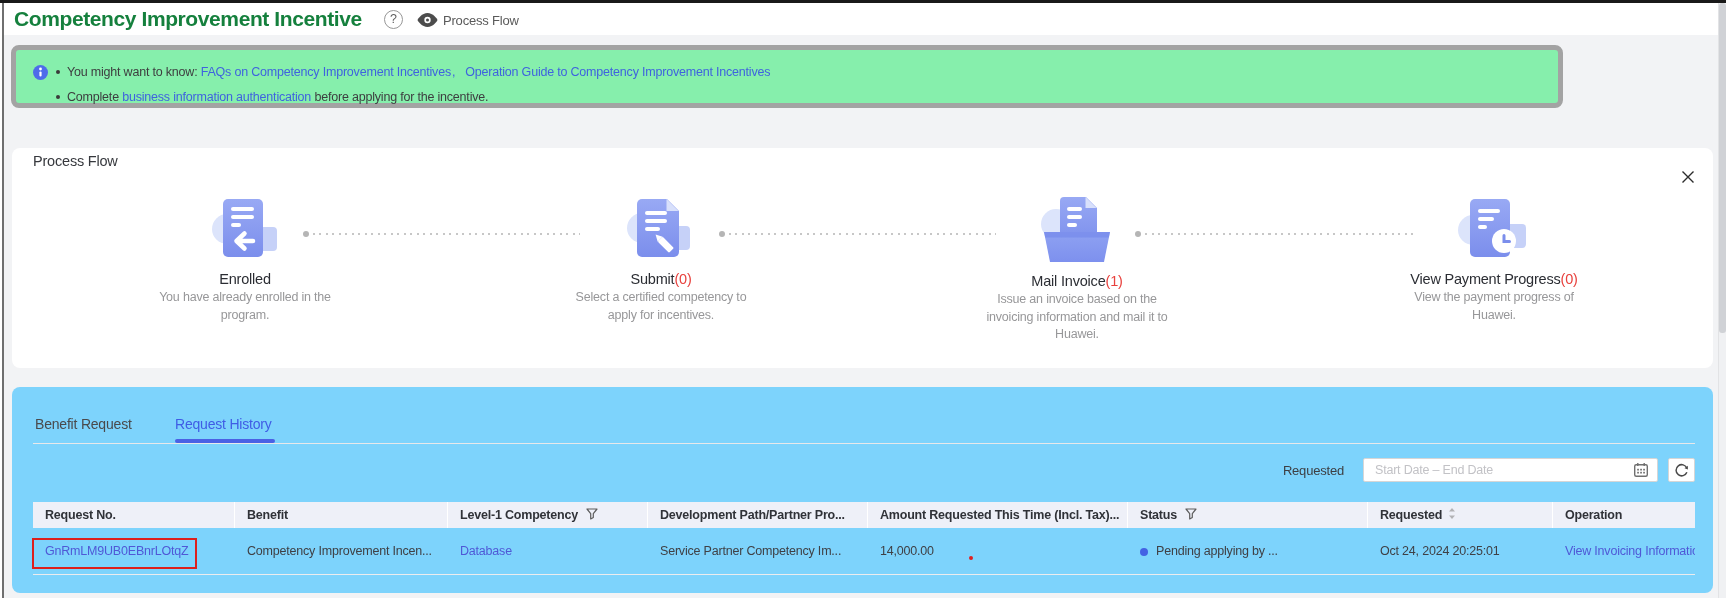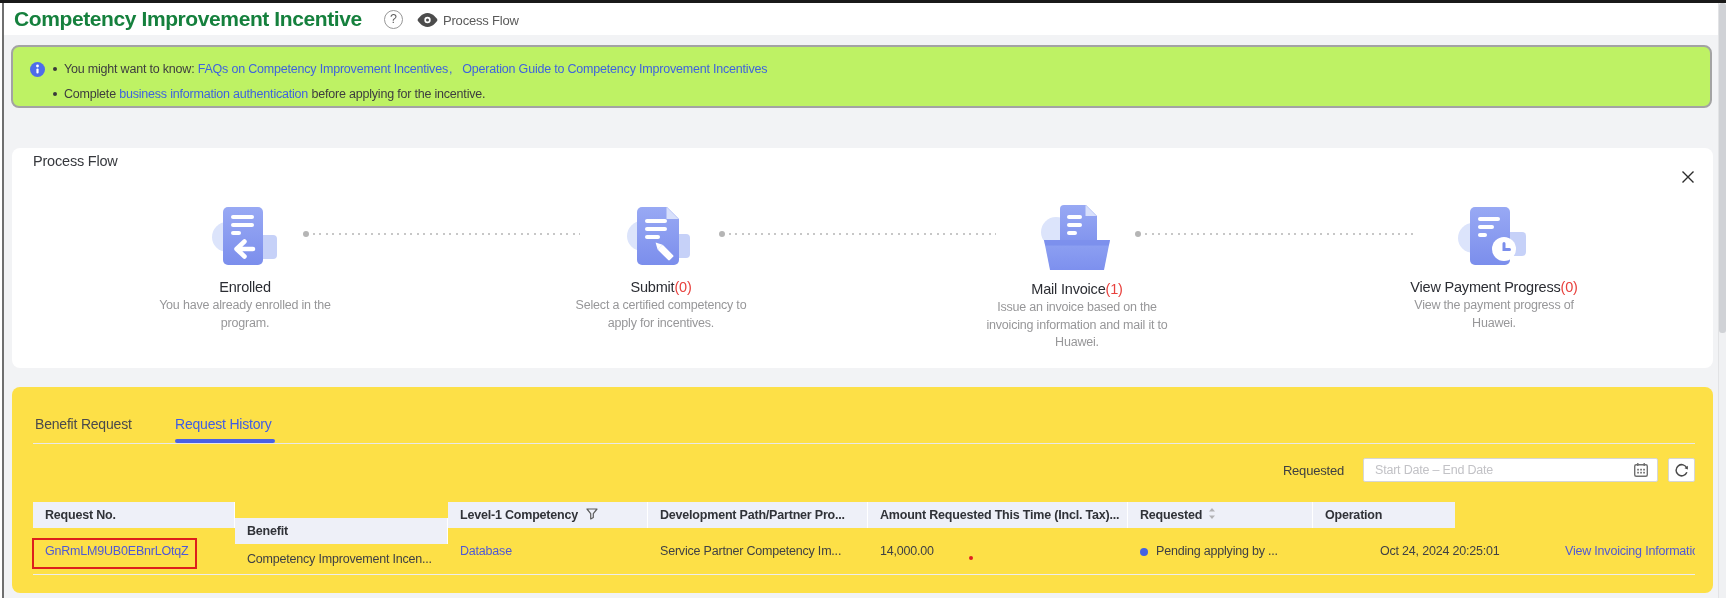--- a/index.html
+++ b/index.html
@@ -10,57 +10,57 @@
 #left-line { left:2px; top:3px; width:1.5px; height:595px; background:#6f6f6f; }
 #gray-bg { left:3.5px; top:35px; width:1714.5px; height:563px; background:#f2f3f5; }
 #scrollbar { left:1718px; top:3px; width:8px; height:595px; background:#f0f1f3; border-left:1px solid #e2e3e5; }
 #scroll-thumb { left:1719px; top:3px; width:7px; height:330px; background:#d0d2d6; border-radius:3px; }
 
 #page-title { left:14px; top:7px; font-size:21px; font-weight:700; color:#15803d; letter-spacing:-0.4px; }
 #help-icon { left:384px; top:10px; width:19px; height:19px; border:1.5px solid #979797; border-radius:50%; text-align:center; line-height:16px; font-size:12.5px; color:#5f5f5f; }
 #eye-icon { left:417px; top:13px; }
 #pf-toolbar-label { left:443px; top:13px; font-size:13px; color:#5a5a5a; }
 
-#banner { left:11px; top:45px; width:1701px; height:63px; background:#bef264; border:2px solid #a3a3a3; border-radius:8px; }
+#banner { left:11px; top:45px; width:1552px; height:63px; background:#86efac; border:5px solid #a3a3a3; border-radius:8px; }
 #info-icon { left:17px; top:15px; }
 .banner-line { position:absolute; left:40px; font-size:12.5px; color:#3d3d3f; }
 #banner-line1 { top:15px; }
 #banner-line2 { top:40px;text-align:center; }
 .bdot { display:inline-block; width:4px; height:4px; border-radius:50%; background:#3a3a3a; margin-right:7px; vertical-align:2.5px; }
 a.blink { color:#3f63de; text-decoration:none; }
 .bsep { margin-left:1px; margin-right:10px; color:#3f63de; }
 
 #pf-card { left:12px; top:148px; width:1701px; height:220px; background:#fff; border-radius:8px; }
 #pf-title { left:21px; top:5px; font-size:14.5px; color:#36383d; }
 #pf-close { left:1669px; top:22px; cursor:pointer; }
-.step { position:absolute; top:56px; width:300px; text-align:center; }
+.step { position:absolute; top:48px; width:300px; text-align:center; }
 .step-name { margin-top:7px; font-size:14.5px; color:#2b2d33; }
 .step-count { color:#e8413d; }
 .step-desc { margin-top:2px; font-size:12.5px; color:#979799; line-height:17.5px; margin-left:auto; margin-right:auto; }
 .conn { position:absolute; top:85px; height:2px; background:repeating-linear-gradient(90deg,#c7c7c7 0 2px,transparent 2px 6.5px); }
 .conn-dot { position:absolute; top:83px; width:6px; height:6px; border-radius:50%; background:#b5b5b5; }
 
-#bottom-card { left:12px; top:387px; width:1701px; height:206px; background:#fde047; border-radius:8px; }
+#bottom-card { left:12px; top:387px; width:1701px; height:206px; background:#7dd3fc; border-radius:8px; }
 .tab { position:absolute; top:29px; font-size:14px; color:#4a4a4c; cursor:pointer; }
 #tab-benefit { left:23px; }
 #tab-history { left:163px; color:#3f5ce5; }
 #tab-underline { left:163px; top:52px; width:100px; height:3.5px; background:#4a61e4; border-radius:2px; }
 #tab-divider { left:21px; top:56px; width:1662px; height:1px; background:#e8e8ea; }
 #filter-label { left:1196px; top:76px; width:136px; text-align:right; font-size:13px; color:#3d3e42; }
 #date-input { left:1351px; top:71px; width:295px; height:24px; border:1px solid #d6d6d6; border-radius:2px; background:#fff; }
 #date-placeholder { position:absolute; left:11px; top:0; line-height:22px; font-size:12.5px; color:#c2c2c6; }
 #calendar-icon { position:absolute; right:8px; top:3px; }
 #refresh-btn { left:1656px; top:71px; width:27px; height:24px; border:1px solid #d6d6d6; border-radius:2px; background:#fff; text-align:center; }
 
 #thead { left:21px; top:115px; width:1662px; height:26px; display:flex; }
 .th { background:#eef0f8; height:26px; padding-left:12px; font-size:12.5px; font-weight:700; color:#303238; border-right:1px solid #fff; white-space:nowrap; overflow:hidden; display:flex; align-items:center; }
 .th:last-child { border-right:none; }
 #trow { left:21px; top:141px; width:1662px; height:47px; display:flex; align-items:center; border-bottom:1px solid #ececee; font-size:12.5px; color:#3f4045; }
 .td { padding-left:12px; white-space:nowrap; overflow:hidden; }
-.c1{width:202px;} .c2{width:213px;margin-top:16px;} .c3{width:200px;} .c4{width:220px;} .c5{width:260px;} .c6{width:240px;} .c7{width:185px;} .c8{width:142px;}
+.c1{width:202px;} .c2{width:213px;} .c3{width:200px;} .c4{width:220px;} .c5{width:260px;} .c6{width:240px;} .c7{width:185px;} .c8{width:142px;}
 a.tlink { color:#4f58d6; text-decoration:none; }
 .status-dot { display:inline-block; width:8px; height:8px; border-radius:50%; background:#4362e3; margin-right:8px; vertical-align:-0.5px; }
 .hicon { margin-left:8px; flex:0 0 auto; }
 #red-box { left:20px; top:151px; width:165px; height:31px; border:2px solid #dd1f1c; }
 #red-dot { left:957px; top:169px; width:4px; height:4px; background:#e02020; border-radius:50%; }
 </style>
 </head>
 <body>
 
 <svg width="0" height="0" style="position:absolute">
@@ -216,20 +216,26 @@
         <span class="hicon"><svg width="12" height="12" viewBox="0 0 12 12">
             <path d="M1 1 H11 L7.3 5.6 V9.4 L4.7 10.9 V5.6 Z" stroke="#5c5c5c" stroke-width="1.2" fill="none" stroke-linejoin="round"></path>
           </svg></span>
       </div>
     <div class="th c4">
         <span>Development Path/Partner Pro...</span>
       </div>
     <div class="th c5">
         <span>Amount Requested This Time (Incl. Tax)...</span>
       </div>
+    <div class="th c6">
+        <span>Status</span>
+        <span class="hicon"><svg width="12" height="12" viewBox="0 0 12 12">
+            <path d="M1 1 H11 L7.3 5.6 V9.4 L4.7 10.9 V5.6 Z" stroke="#5c5c5c" stroke-width="1.2" fill="none" stroke-linejoin="round"></path>
+          </svg></span>
+      </div>
     <div class="th c7">
         <span>Requested</span>
         <span class="hicon" style="margin-left:6px"><svg width="8" height="13" viewBox="0 0 8 13">
             <path d="M4 1 L7 4.6 H1 Z" fill="#b2b2b5"></path>
             <path d="M4 12 L7 8.4 H1 Z" fill="#b2b2b5"></path>
           </svg></span>
       </div>
     <div class="th c8">
         <span>Operation</span>
       </div>

